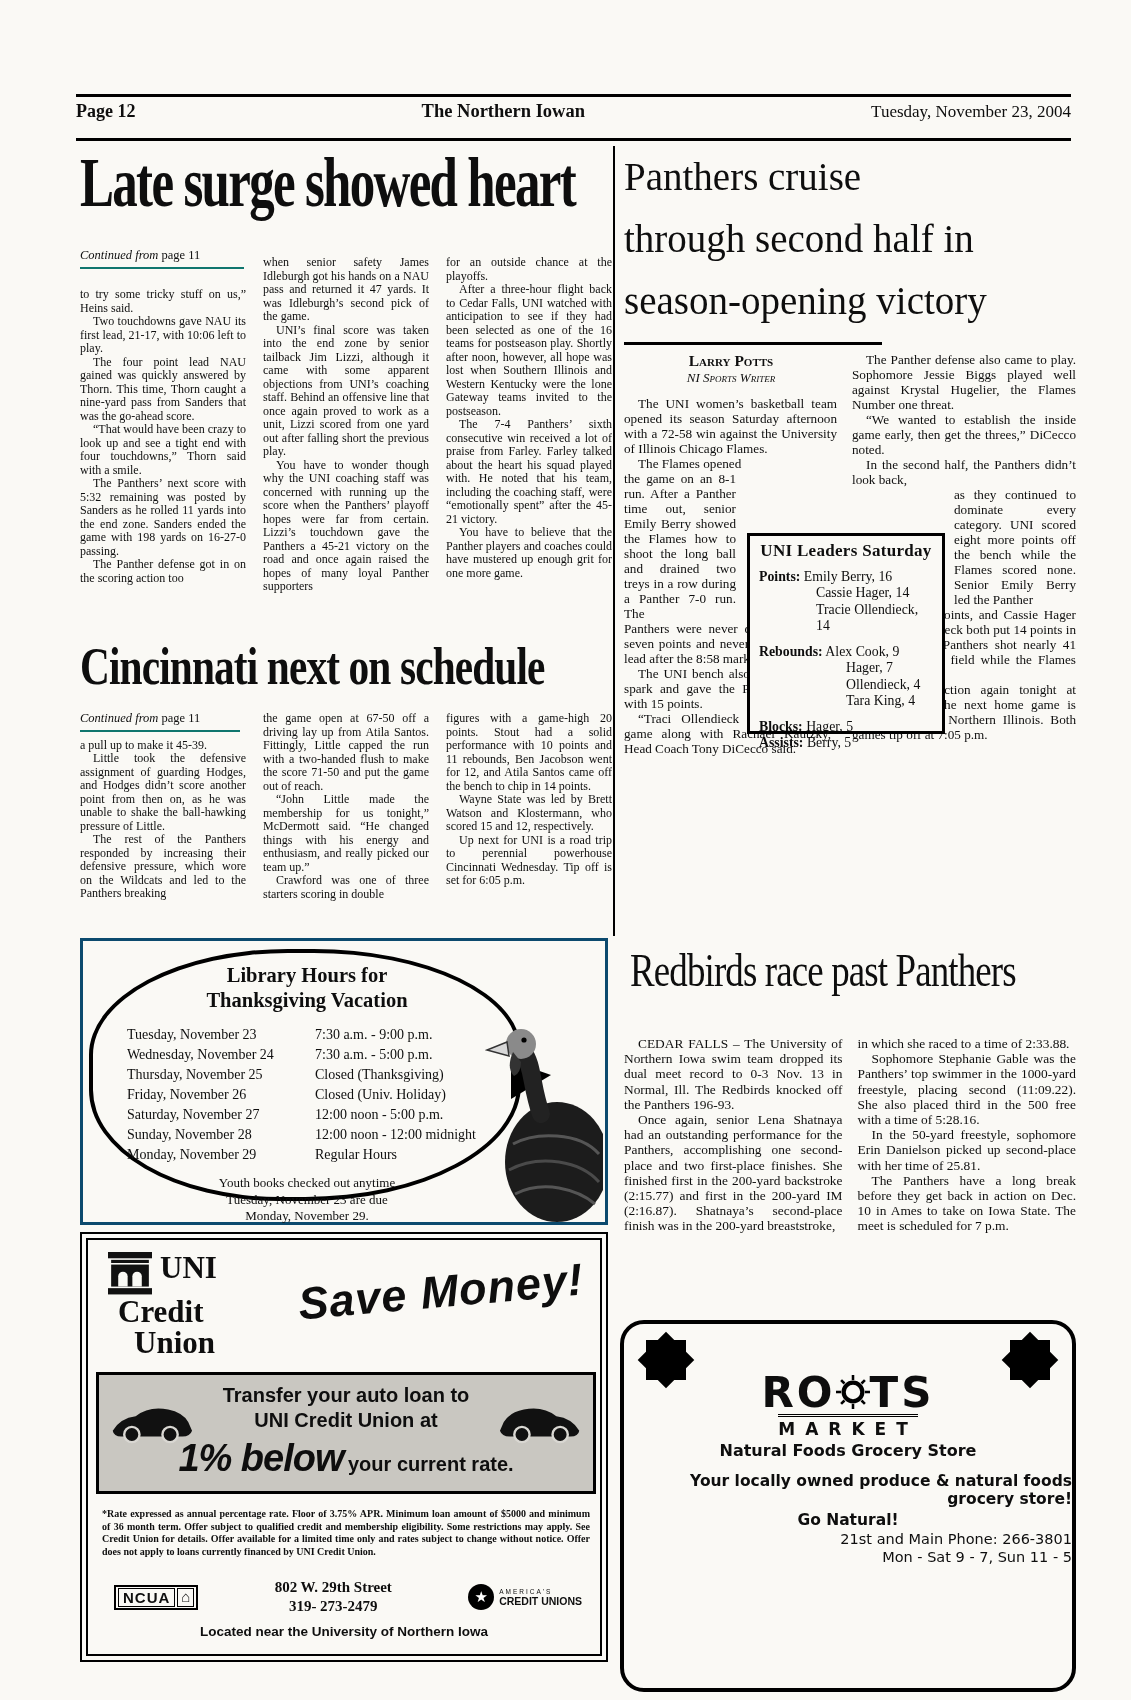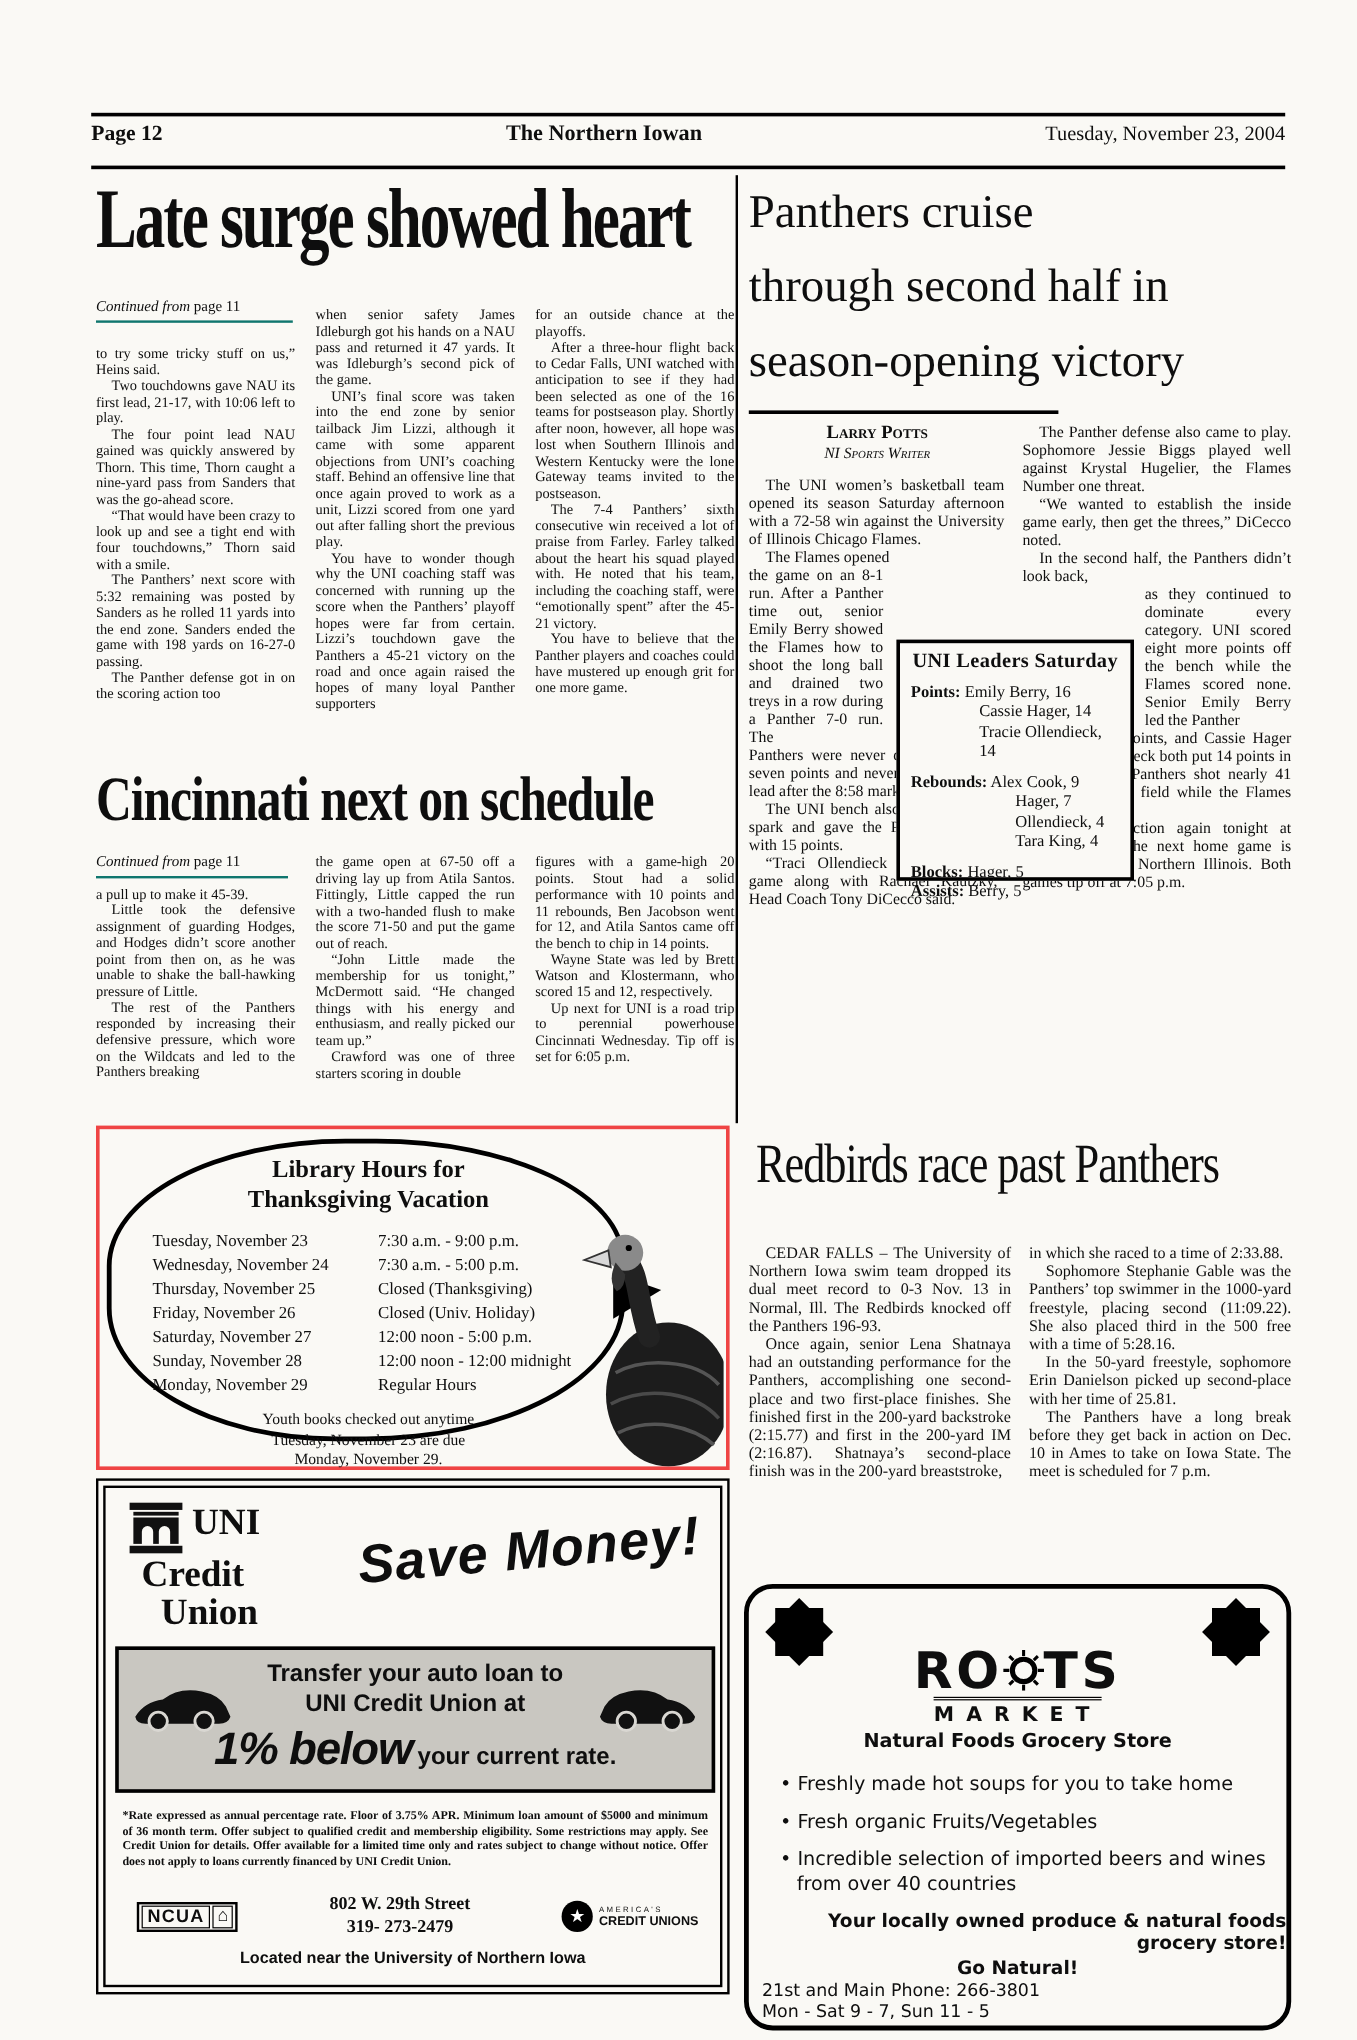--- a/index.html
+++ b/index.html
@@ -50,21 +50,21 @@
   .lb-title{font-weight:bold;font-size:17px;text-align:center;margin-bottom:9px;letter-spacing:.3px;}
   .lb-label{font-weight:bold;}
   .lb-rest-pts div{padding-left:57px;}
   .lb-rest-reb div{padding-left:87px;}
   .lb-gap{height:9px;}
   
   .cols-swim{left:624px;top:1036px;width:452px;gap:15px;}
   .scol{width:219px;font-size:13.4px;line-height:15.2px;text-align:justify;}
   .scol p{text-indent:14px;}
   
-  .library-box{position:absolute;left:80px;top:938px;width:528px;height:287px;border:3px solid #ef4444;background:#faf9f5;box-sizing:border-box;}
+  .library-box{position:absolute;left:80px;top:938px;width:528px;height:287px;border:3px solid #0c4a6e;background:#faf9f5;box-sizing:border-box;}
   .bubble{position:absolute;left:6px;top:8px;width:424px;height:244px;border:4px solid #000;border-radius:46% 48% 50% 44% / 42% 40% 46% 44%;}
   .bubble-tail{position:absolute;left:428px;top:120px;width:0;height:0;border-left:40px solid #000;border-top:14px solid transparent;border-bottom:24px solid transparent;}
   .lh-content{position:absolute;left:20px;top:22px;width:408px;}
   .lh-t1,.lh-t2{text-align:center;font-weight:bold;font-size:20.5px;line-height:25px;}
   .lh-table{margin:12px 0 0 24px;font-size:14px;}
   .lh-row{display:flex;line-height:20px;}
   .lh-row .day{width:188px;}
   .lh-note{margin-top:10px;text-align:center;font-size:13px;line-height:16.5px;}
   .turkey{position:absolute;right:2px;bottom:0;}
   
@@ -105,21 +105,21 @@
   .burst-r{right:22px;top:16px;}
   .roots-head{margin-top:10px;text-align:center;}
   .roots-name{font-size:42px;font-weight:bold;letter-spacing:3px;line-height:42px;margin-top:48px;}
   .roots-market{display:inline-block;border-top:3px double #000;padding-top:2px;margin-top:0;font-size:17px;font-weight:bold;letter-spacing:10px;}
   .roots-tagline{text-align:center;font-weight:bold;font-size:16px;margin-top:2px;}
   .roots-bullets{margin:16px 10px 0 26px;font-size:16px;line-height:21px;}
   .roots-bullets div{padding-left:14px;text-indent:-14px;margin-bottom:10px;}
   .roots-bullets div::before{content:"• ";}
   .roots-f1{text-align:right;font-weight:bold;font-size:15.5px;margin-top:12px;}
   .roots-f2{text-align:center;font-weight:bold;font-size:15.5px;margin-top:3px;}
-  .roots-f3,.roots-f4{text-align:left;font-size:14.5px;margin-top:2px;margin-left:11px;}
+  .roots-f3,.roots-f4{text-align:right;font-size:14.5px;margin-top:2px;margin-left:11px;}
 </style>
 </head>
 <body>
 
 <div class="page">
 
   <div class="rule" style="left:76px;right:60px;top:94px;height:3px;"></div>
   <div class="masthead">
     <span class="mh-page">Page 12</span>
     <span class="mh-pub">The Northern Iowan</span>
@@ -394,24 +394,19 @@
               <line x1="6" y1="6" x2="10" y2="10"></line>
               <line x1="30" y1="30" x2="34" y2="34"></line>
               <line x1="6" y1="34" x2="10" y2="30"></line>
               <line x1="30" y1="10" x2="34" y2="6"></line>
             </g>
           </svg><span>TS</span>
       </div>
       <div class="roots-market">MARKET</div>
       <div class="roots-tagline">Natural Foods Grocery Store</div>
     </div>
-    <div class="roots-bullets">
-        <div>Freshly made hot soups for you to take home</div>
-        <div>Fresh organic Fruits/Vegetables</div>
-        <div>Incredible selection of imported beers and wines from over 40 countries</div>
-      </div>
     <div class="roots-f1">Your locally owned produce &amp; natural foods grocery store!</div>
     <div class="roots-f2">Go Natural!</div>
     <div class="roots-f3">21st and Main      Phone: 266-3801</div>
     <div class="roots-f4">Mon - Sat   9 - 7, Sun  11 - 5</div>
   </div>
 
 </div>
 
 </body></html>

